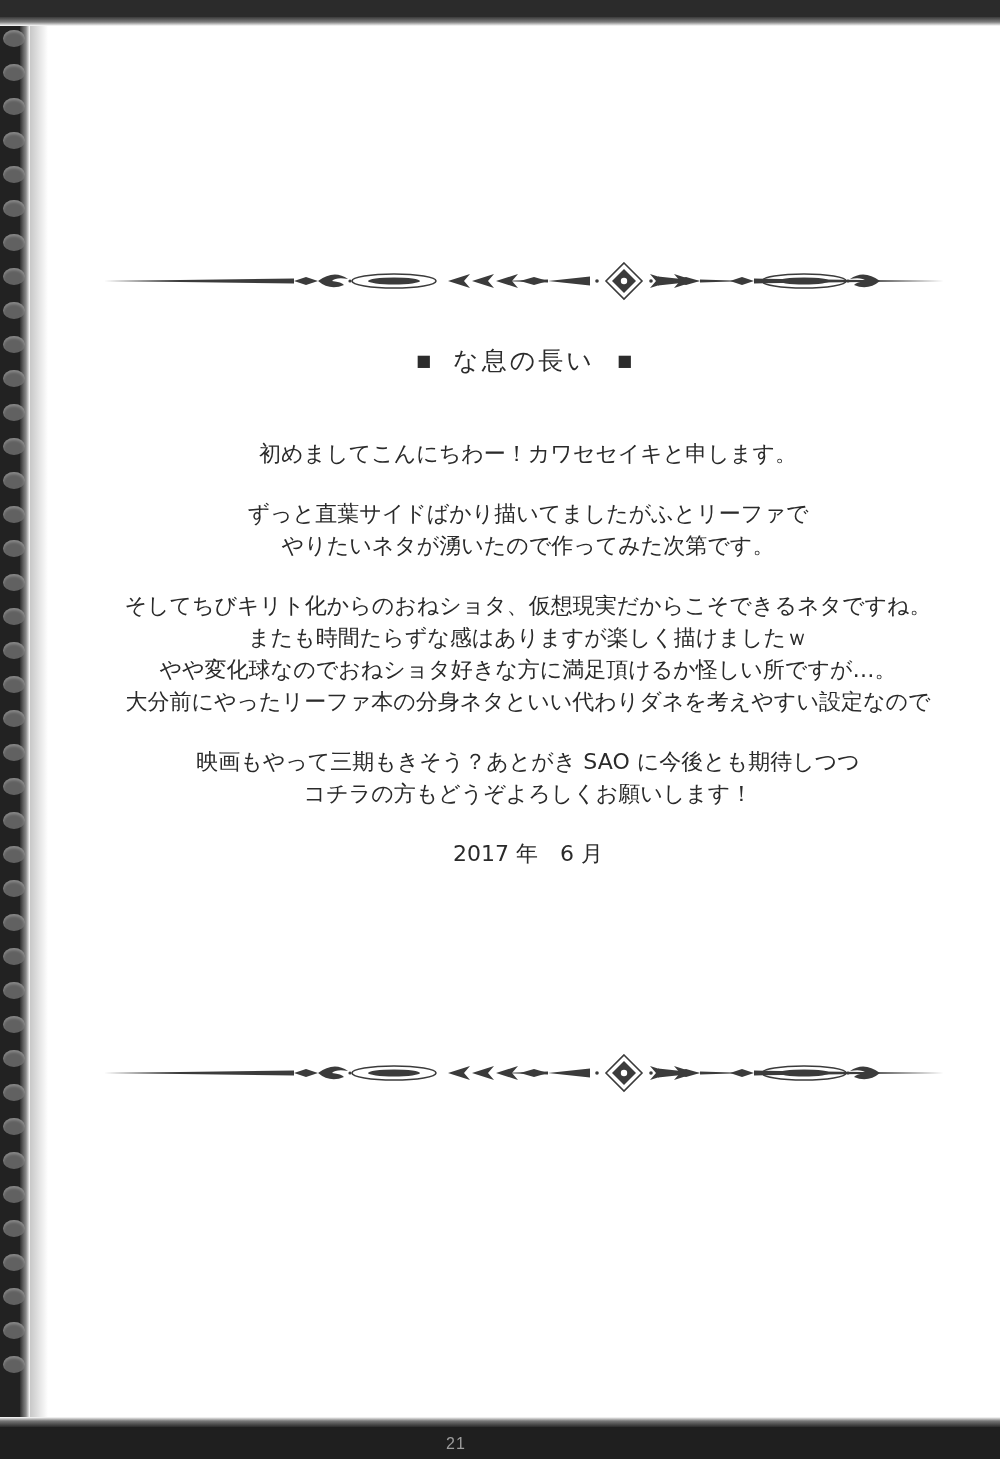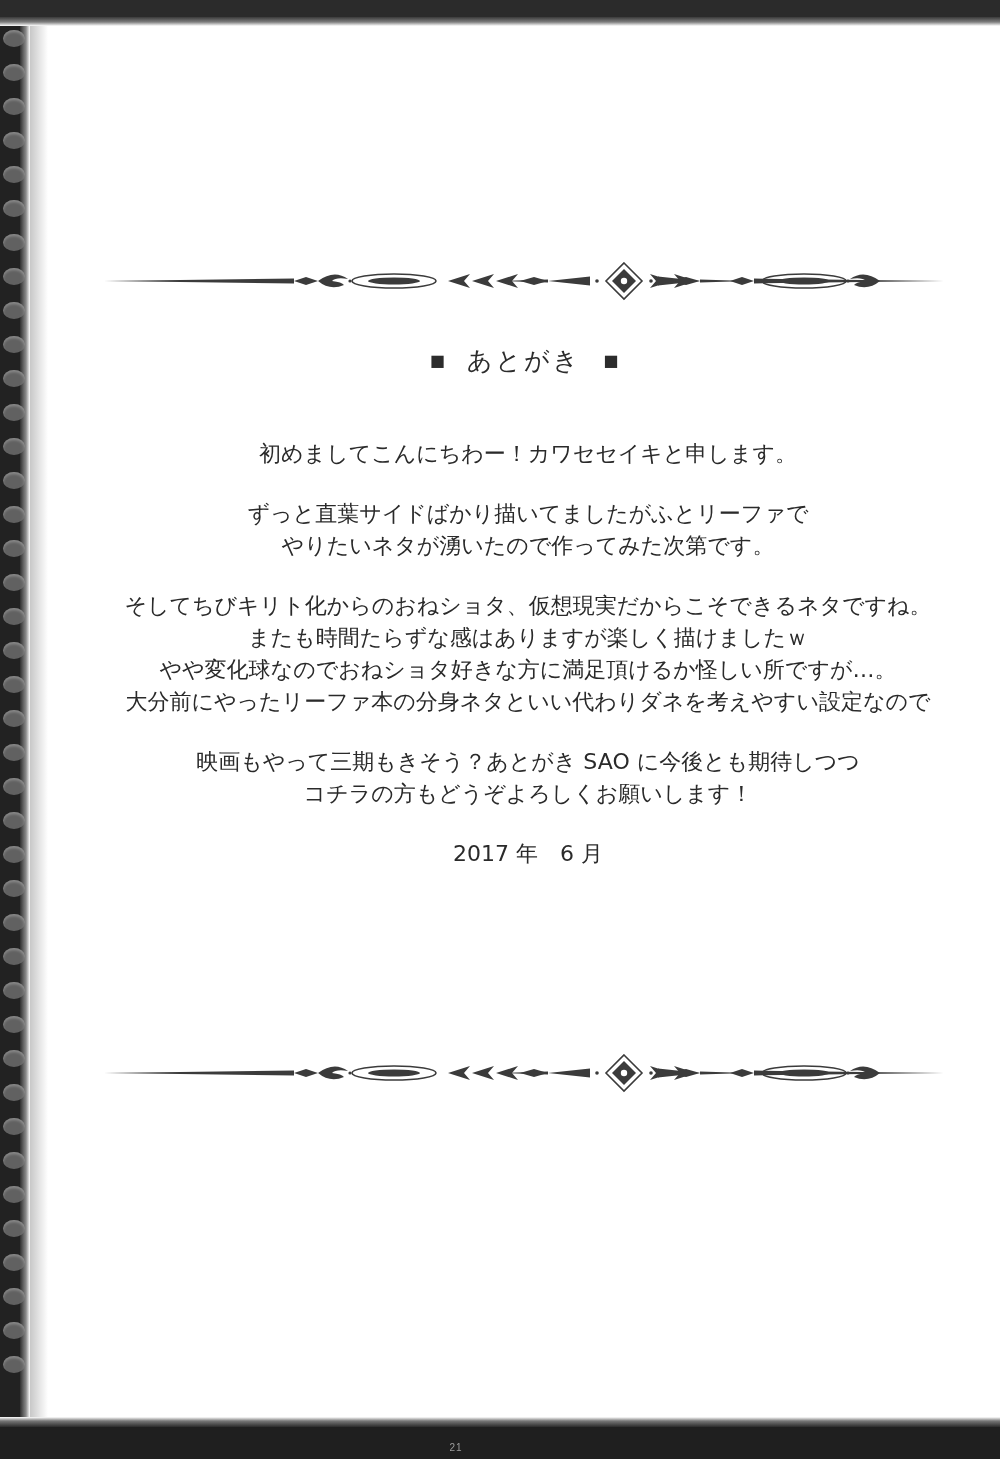--- a/index.html
+++ b/index.html
@@ -130,21 +130,21 @@
   .para { margin: 0 0 28px 0; }
   .para:last-child { margin-bottom: 0; }
   .para div { white-space: pre-wrap; }
 
   .page-number {
     position: absolute;
     left: 0;
     bottom: 6px;
     width: 912px;
     text-align: center;
-    font-size: 10px;
+    font-size: 16px;
     color: #9d9d9d;
     letter-spacing: 1px;
     font-family: "Liberation Sans", sans-serif;
   }
 </style>
 </head>
 <body>
 
 <div class="page">
 
@@ -243,21 +243,21 @@
           <path d="M626 20 l-16 -12 l-30 -2 q12 -2 16 2 q-10 1 -12 4 q14 6 26 -4 z" stroke="none" opacity="0"></path>
           <path d="M776 20 q-16 -12 -30 -2 q12 -2 16 2 q-10 1 -12 4 q14 6 26 -4 z" stroke="none"></path>
 
           <circle cx="246" cy="20" r="1.6" stroke="none"></circle>
           <circle cx="744" cy="20" r="1.6" stroke="none"></circle>
         </g>
       </svg>
     </div>
 
     <div class="heading">
-      <span class="mark left">■</span><span>あとがき</span><span class="mark right">■</span>
+      <span class="mark left">■</span><span>な息の長い</span><span class="mark right">■</span>
     </div>
 
     <div class="body-text">
       <div class="para">
         <div>初めましてこんにちわー！カワセセイキと申します。</div>
       </div>
       <div class="para">
         <div>ずっと直葉サイドばかり描いてましたがふとリーファで</div>
         <div>やりたいネタが湧いたので作ってみた次第です。</div>
       </div>

